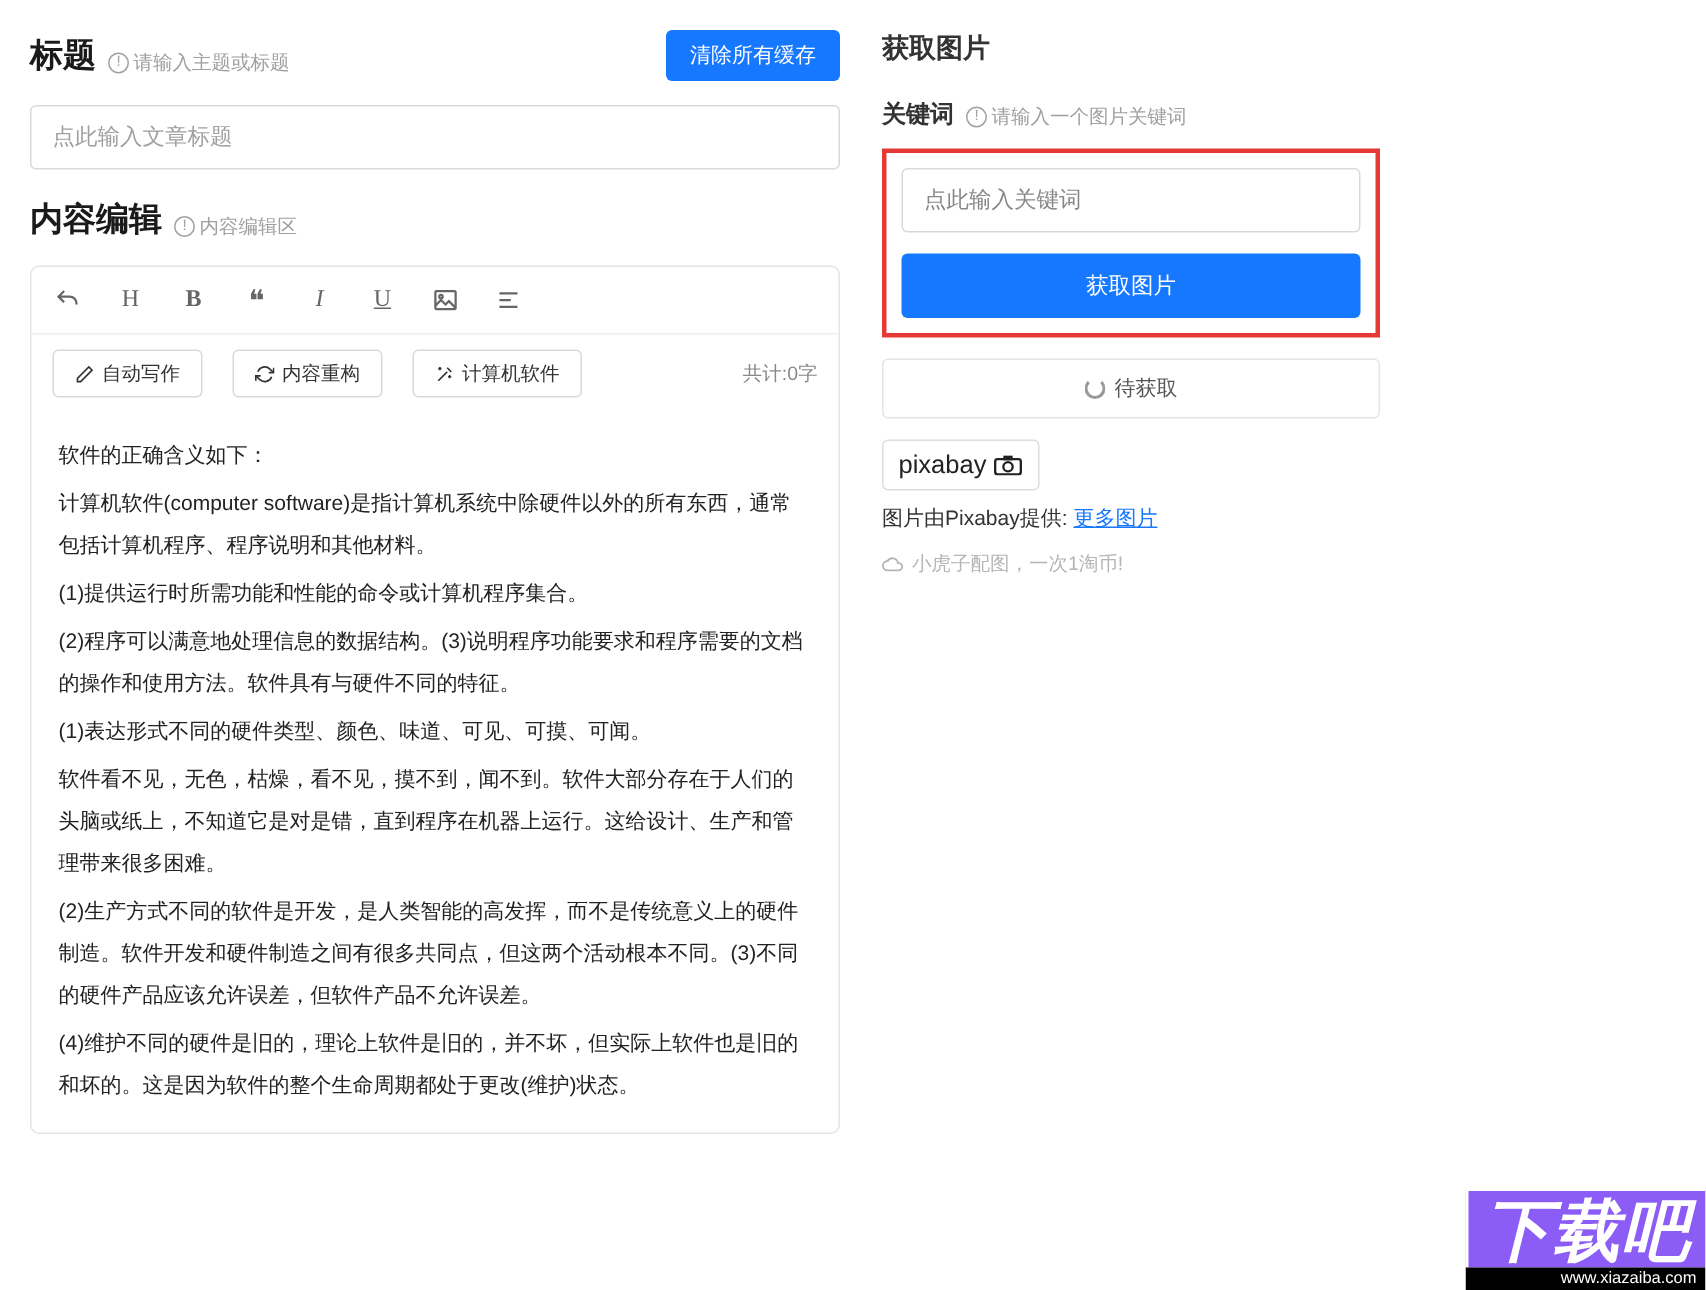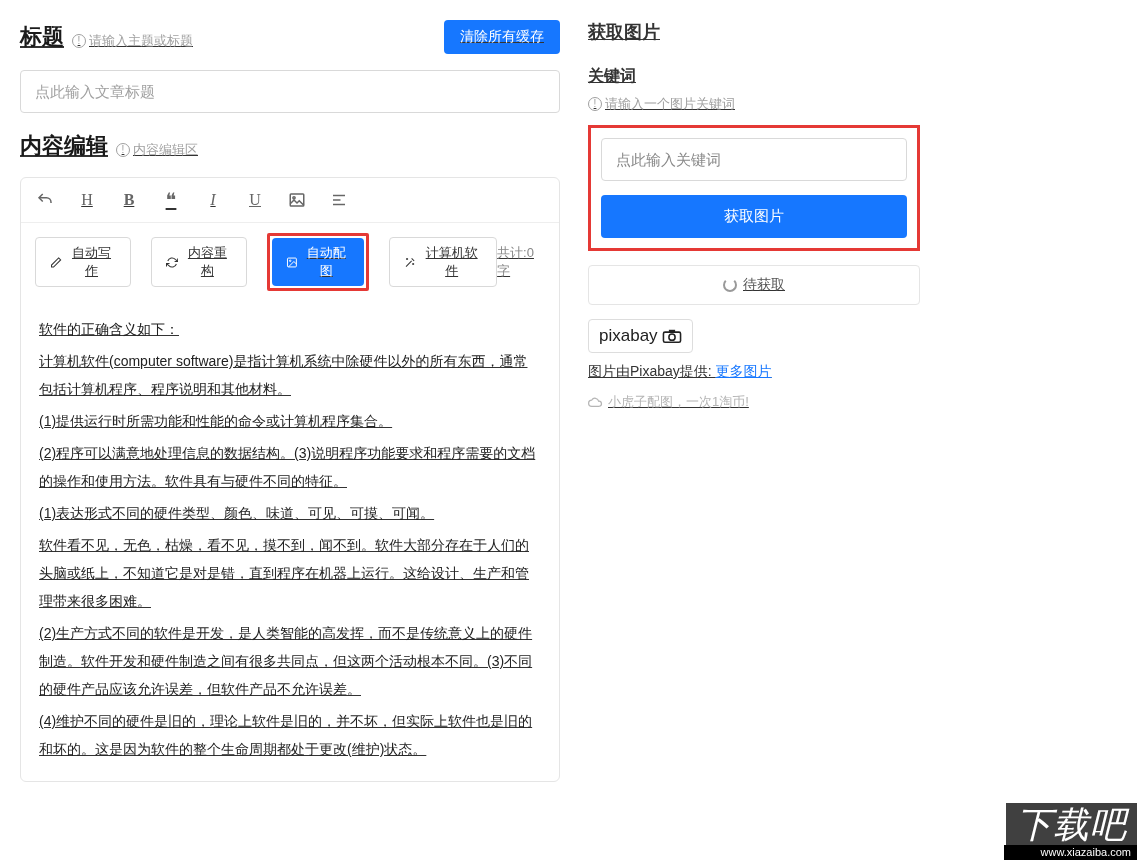--- a/index.html
+++ b/index.html
@@ -1,17 +1,17 @@
 <!DOCTYPE html>
 <html><head>
 <meta charset="utf-8">
 <style>
 * { box-sizing: border-box; margin: 0; padding: 0; }
 body { font-family: -apple-system, "Microsoft YaHei", "PingFang SC", sans-serif; background: #fff; color: #333; font-size: 14px; }
-.container { display: flex; width: 924px; height: 860px; text-decoration: underline; }
+.container { display: flex; width: 924px; height: 860px; }
 .main { flex: 1; padding: 20px 14px 0 20px; }
 .sidebar { width: 350px; padding: 20px 4px 0 14px; }
 
 .section-header { display: flex; align-items: center; justify-content: space-between; margin-bottom: 16px; }
 .section-title-group { display: flex; align-items: baseline; gap: 8px; }
 .section-title { font-size: 22px; font-weight: 600; color: #1a1a1a; }
 .hint { color: #a0a0a0; font-size: 13px; display: inline-flex; align-items: center; gap: 3px; }
 .hint-icon { display: inline-flex; width: 14px; height: 14px; border: 1px solid #a0a0a0; border-radius: 50%; align-items: center; justify-content: center; font-size: 10px; line-height: 1; }
 
 .btn { border: none; cursor: pointer; border-radius: 4px; padding: 8px 16px; font-size: 14px; display: inline-flex; align-items: center; gap: 5px; }
@@ -32,21 +32,21 @@
 .action-btns { display: flex; gap: 20px; align-items: center; }
 .action-btns .btn { padding: 6px 14px; font-size: 13px; }
 .count-text { color: #888; font-size: 13px; }
 
 .highlight-red { border: 3px solid #e53935; border-radius: 2px; padding: 2px; display: inline-flex; }
 
 .editor-body { padding: 14px 18px; line-height: 2; color: #222; font-size: 14px; }
 .editor-body p { margin-bottom: 4px; }
 
 .kw-section { margin-bottom: 6px; }
-.kw-header { display: flex; align-items: flex-start; gap: 8px; margin-bottom: 12px; flex-direction: column; }
+.kw-header { display: flex; align-items: flex-end; gap: 8px; margin-bottom: 12px; }
 .kw-title { font-size: 16px; font-weight: 600; }
 
 .red-box { border: 3px solid #e53935; padding: 10px; margin-bottom: 14px; }
 .kw-input { width: 100%; border: 1px solid #d9d9d9; border-radius: 4px; padding: 12px 14px; font-size: 15px; margin-bottom: 14px; outline: none; }
 .kw-input::placeholder { color: #888; }
 
 .pending { border: 1px solid #e5e5e5; border-radius: 4px; padding: 10px; color: #555; display: flex; align-items: center; justify-content: center; gap: 6px; }
 .spin { width: 14px; height: 14px; border: 2px solid #999; border-top-color: transparent; border-radius: 50%; display: inline-block; }
 
 .pixabay-badge { display: inline-flex; align-items: center; border: 1px solid #ddd; border-radius: 4px; padding: 6px 10px; margin: 14px 0 10px; font-family: Arial, sans-serif; font-size: 17px; color: #222; gap: 4px; }
@@ -54,21 +54,21 @@
 
 .credit-line { color: #333; font-size: 14px; margin-bottom: 12px; }
 .credit-line a { color: #1677ff; text-decoration: underline; }
 
 .footer-note { color: #b5b5b5; font-size: 13px; display: flex; align-items: center; gap: 5px; }
 .cloud-icon { width: 15px; height: 11px; }
 
 .side-section-title { font-size: 18px; font-weight: 600; margin-bottom: 22px; }
 
 .watermark { position: fixed; right: 0; bottom: 0; pointer-events: none; }
-.wm-box { background: #404040; color: #fff; font-weight: 400; font-style: italic; font-size: 36px; padding: 2px 10px 0; letter-spacing: 1px; font-family: "SimHei", sans-serif; border-top: 2px solid #fff; border-left: 2px solid #fff; line-height: 1.1; }
+.wm-box { background: #8b5cf6; color: #fff; font-weight: 700; font-style: italic; font-size: 45px; padding: 2px 10px 0; letter-spacing: 1px; font-family: "SimHei", sans-serif; border-top: 2px solid #fff; border-left: 2px solid #fff; line-height: 1.1; }
 .wm-url { background: #000; color: #fff; font-size: 11px; text-align: right; padding: 1px 6px 2px; font-family: Arial; }
 </style>
 </head>
 <body>
 
 <div class="container">
   <div class="main">
 
     <div class="section-header">
       <div class="section-title-group">
@@ -132,30 +132,20 @@
           </button>
           <button class="btn btn-default">
             <svg width="13" height="13" viewBox="0 0 24 24" fill="none" stroke="currentColor" stroke-width="2">
                 <path d="M23 4v6h-6"></path>
                 <path d="M1 20v-6h6"></path>
                 <path d="M3.51 9a9 9 0 0114.85-3.36L23 10"></path>
                 <path d="M20.49 15a9 9 0 01-14.85 3.36L1 14"></path>
               </svg>
             <span>内容重构</span>
           </button>
-          <span class="highlight-red">
-            <button class="btn btn-primary">
-              <svg width="13" height="13" viewBox="0 0 24 24" fill="none" stroke="currentColor" stroke-width="2">
-                  <rect x="3" y="3" width="18" height="18" rx="2"></rect>
-                  <circle cx="8.5" cy="8.5" r="1.5"></circle>
-                  <path d="M21 15l-5-5L5 21"></path>
-                </svg>
-              <span>自动配图</span>
-            </button>
-          </span>
           <button class="btn btn-default">
             <svg width="13" height="13" viewBox="0 0 24 24" fill="none" stroke="currentColor" stroke-width="2">
                 <path d="M15 4l5 5M4 20l11-11"></path>
                 <path d="M6 3v4M4 5h4M18 13v4M16 15h4"></path>
               </svg>
             <span>计算机软件</span>
           </button>
         </div>
         <span class="count-text">共计:0字</span>
       </div>

